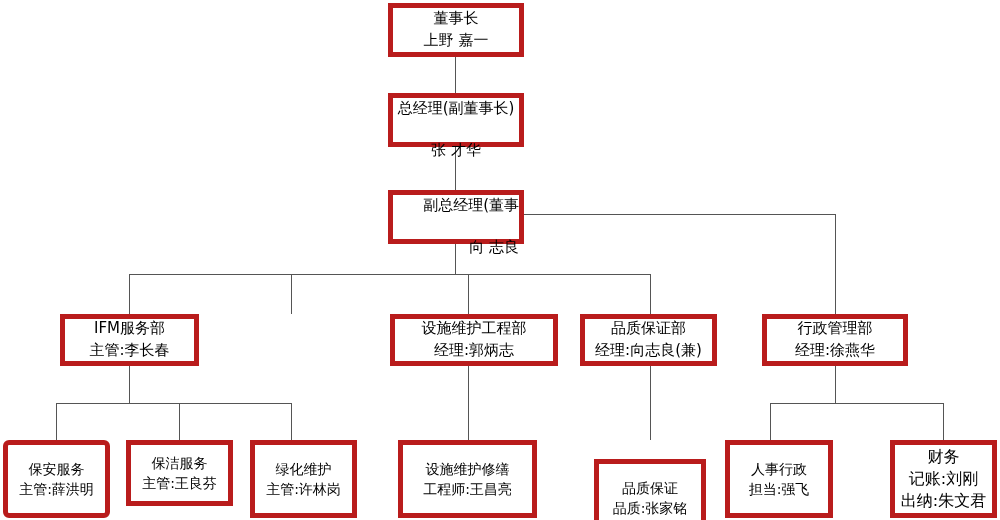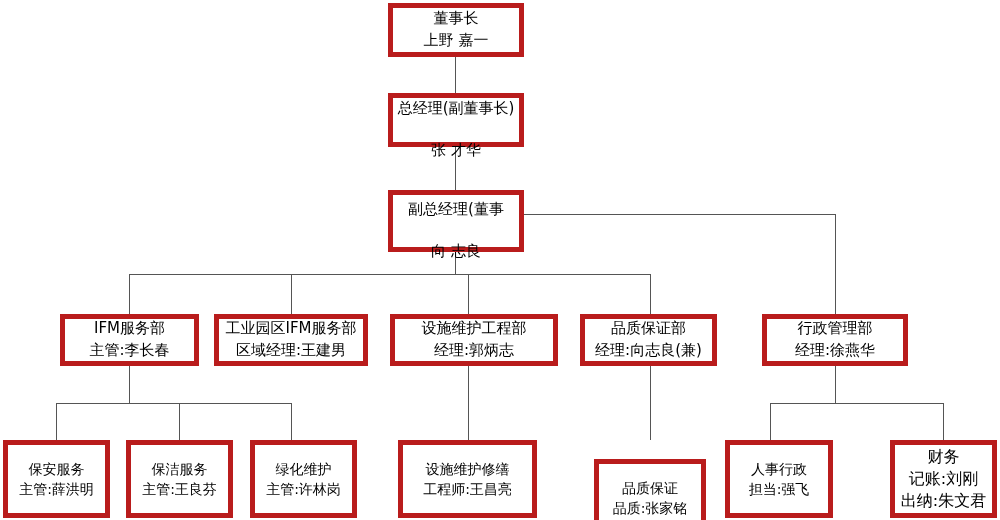--- a/index.html
+++ b/index.html
@@ -90,56 +90,52 @@
   <div class="node lv1" style="left:388px; top:3px; width:136px; height:54px;">
     <span class="ln">董事长</span>
     <span class="ln">上野 嘉一</span>
   </div>
 
   <div class="node lv2" style="left:388px; top:93px; width:136px; height:54px;">
     <span class="ln">总经理(副董事长)</span>
     <span class="ln">张 才华</span>
   </div>
 
-  <div class="node lv2" style="left:388px; top:190px; width:136px; height:62px;">
+  <div class="node lv2" style="left:388px; top:190px; width:136px; height:54px;align-items:flex-end;">
     <span class="ln">副总经理(董事</span>
     <span class="ln">向 志良</span>
   </div>
 
   <div class="node lv3" style="left:60px; top:314px; width:139px; height:52px;align-items:center;">
     <span class="ln">IFM服务部</span>
     <span class="ln">主管:李长春</span>
   </div>
 
-  <div class="node lv3" style="left:214px; top:314px; width:154px; height:52px;">
-    <span class="ln">工业园区IFM服务部</span>
-    <span class="ln">区域经理:王建男</span>
-  </div>
 
   <div class="node lv3" style="left:390px; top:314px; width:168px; height:52px;">
     <span class="ln">设施维护工程部</span>
     <span class="ln">经理:郭炳志</span>
   </div>
 
   <div class="node lv3" style="left:580px; top:314px; width:137px; height:52px;">
     <span class="ln">品质保证部</span>
     <span class="ln">经理:向志良(兼)</span>
   </div>
 
   <div class="node lv3" style="left:762px; top:314px; width:146px; height:52px;">
     <span class="ln">行政管理部</span>
     <span class="ln">经理:徐燕华</span>
   </div>
 
-  <div class="node lv4" style="left:3px; top:440px; width:107px; height:78px;">
+  <div class="node lv4" style="left:3px; top:440px; width:107px; height:78px;border-radius:6px;">
     <span class="ln">保安服务</span>
     <span class="ln">主管:薛洪明</span>
   </div>
 
-  <div class="node lv4" style="left:126px; top:440px; width:107px; height:78px;">
+  <div class="node lv4" style="left:126px; top:440px; width:107px; height:66px;">
     <span class="ln">保洁服务</span>
     <span class="ln">主管:王良芬</span>
   </div>
 
   <div class="node lv4" style="left:250px; top:440px; width:107px; height:78px;">
     <span class="ln">绿化维护</span>
     <span class="ln">主管:许林岗</span>
   </div>
 
   <div class="node lv4" style="left:398px; top:440px; width:139px; height:78px;">

